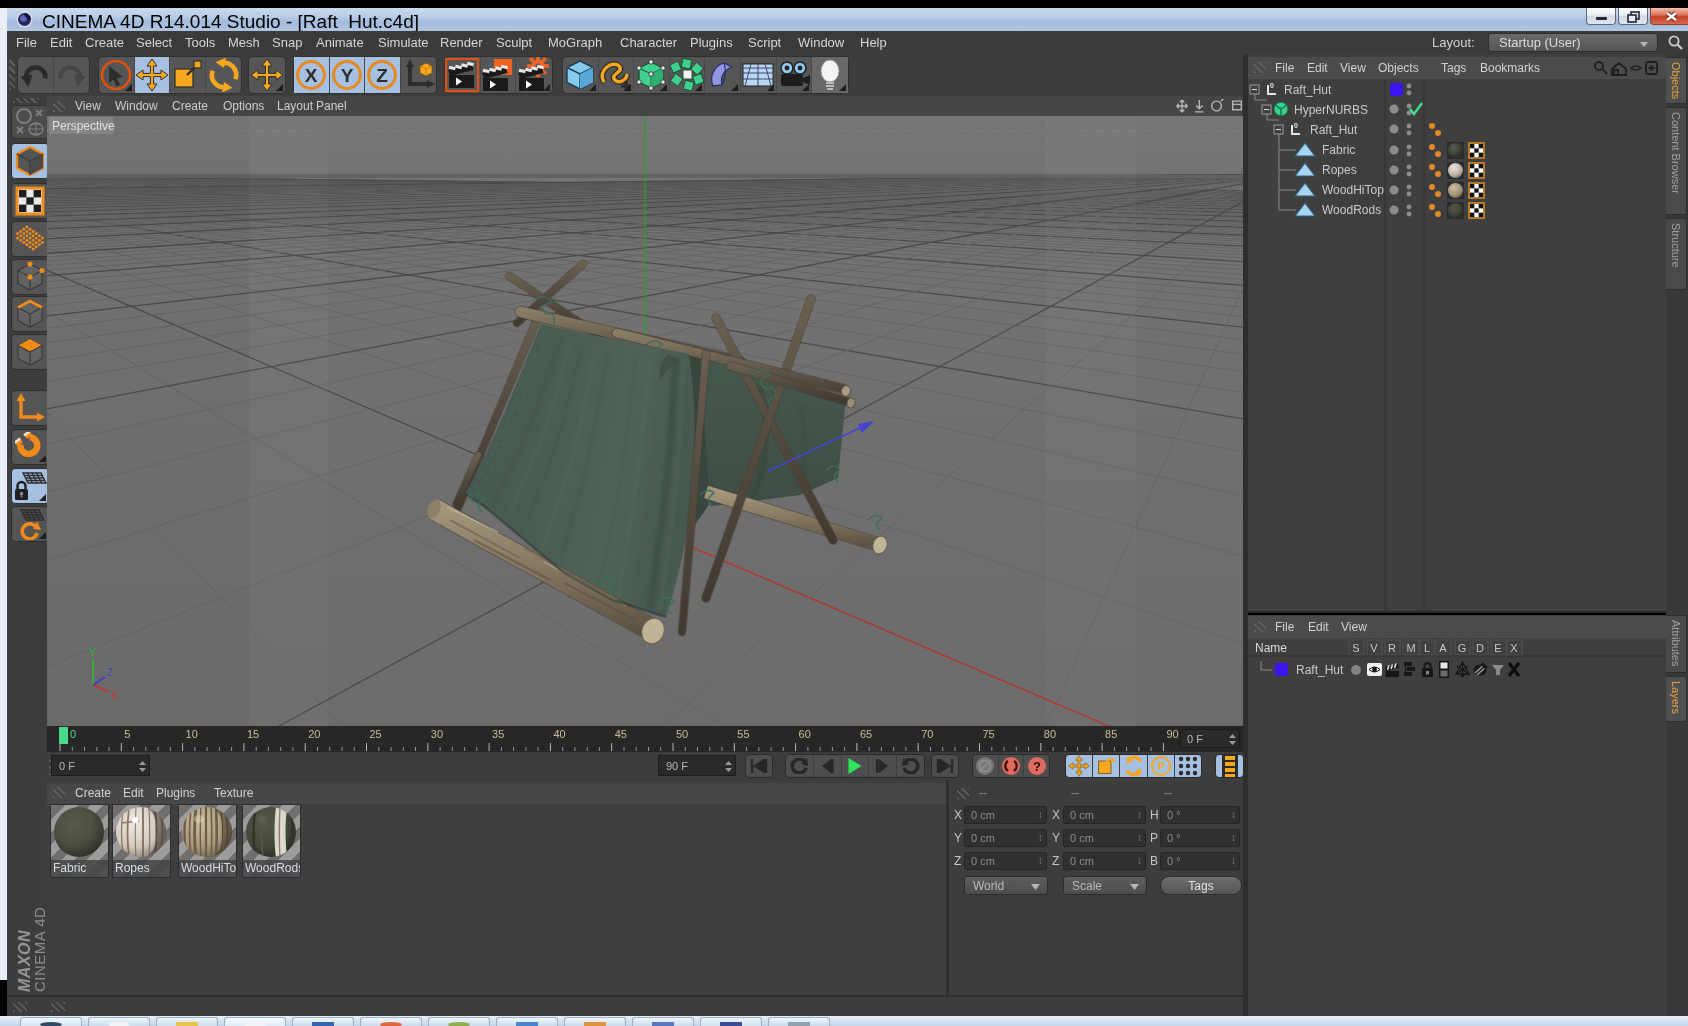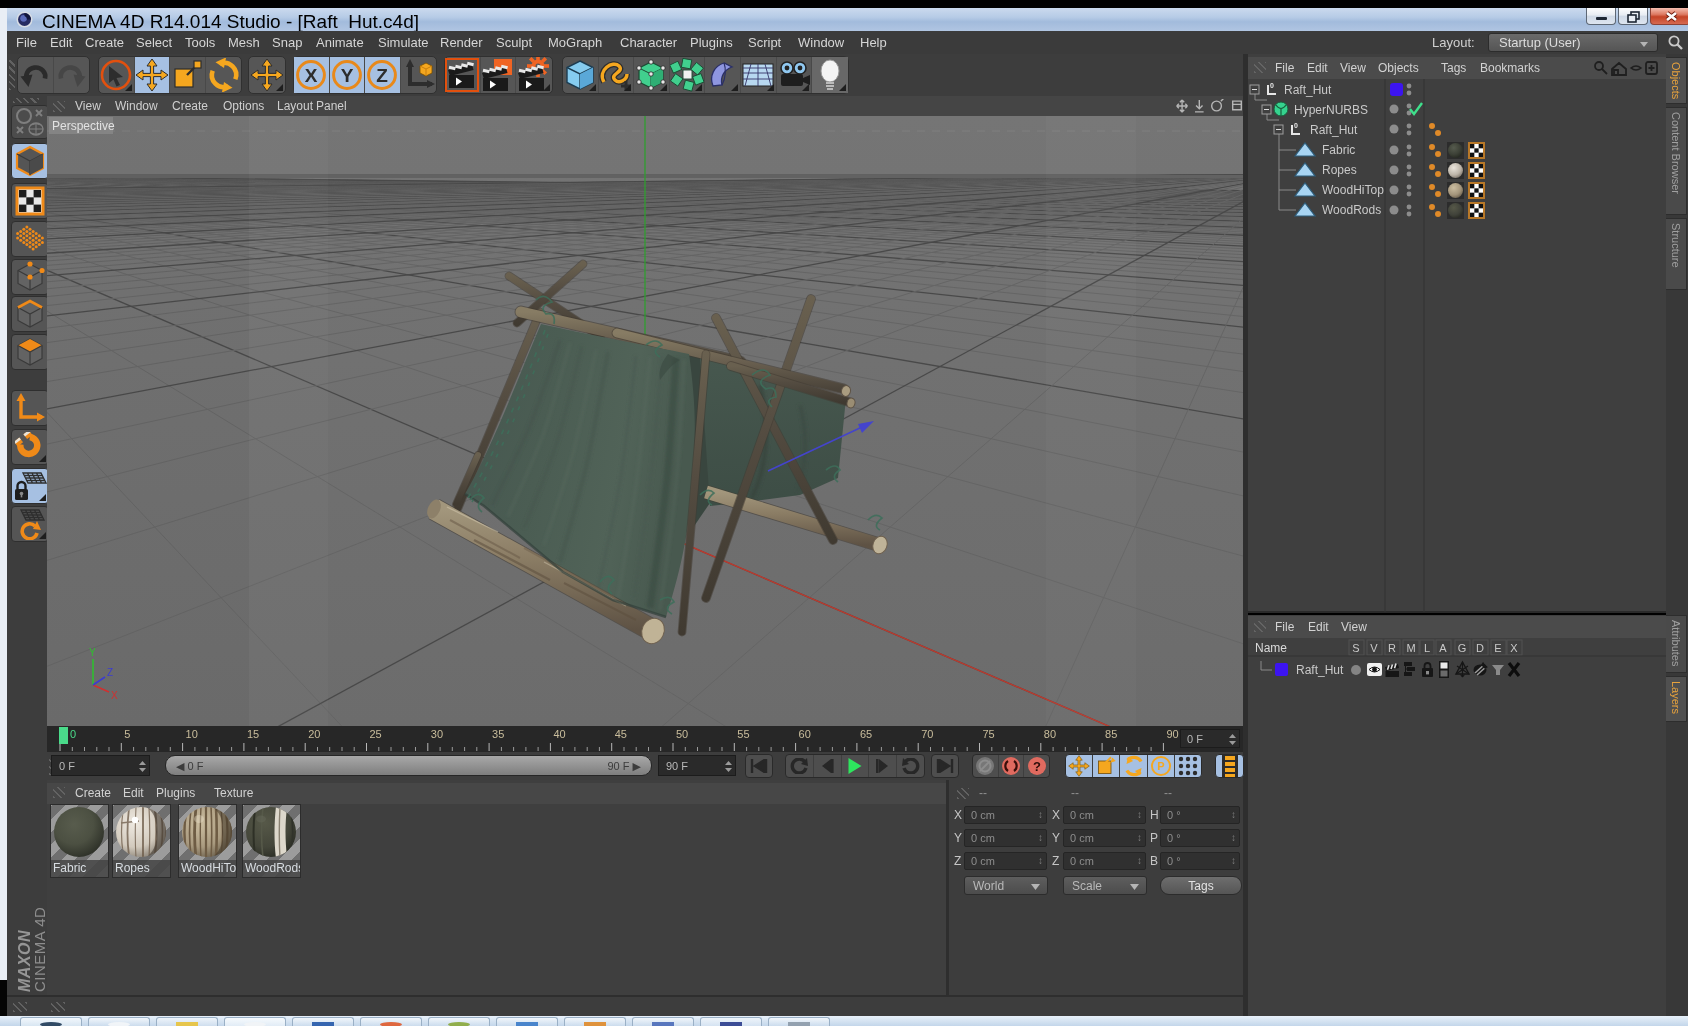--- a/index.html
+++ b/index.html
@@ -1329,24 +1329,20 @@
   </svg>
   <div style="position:absolute;right:3px;top:3px;width:60px;height:19px;background:#2a2a2a;border:1px solid #1c1c1c;color:#b9b9b9;font-size:11px;padding:3px 0 0 6px;">0 F<svg style="position:absolute;right:3px;top:4px" width="7" height="11">
         <path d="M3.5 0 L7 4 L0 4 Z M3.5 11 L7 7 L0 7 Z" fill="#9a9a9a"></path>
       </svg></div>
 </div>
 <div class="abs" id="transport">
   <div class="gripv" style="left:2px;top:5px;width:6px;height:18px;"></div>
   <div style="position:absolute;left:4px;top:3px;width:99px;height:21px;background:#2a2a2a;border:1px solid #1c1c1c;color:#b9b9b9;font-size:11px;padding:4px 0 0 7px;">0 F<svg style="position:absolute;right:3px;top:5px" width="7" height="11">
         <path d="M3.5 0 L7 4 L0 4 Z M3.5 11 L7 7 L0 7 Z" fill="#9a9a9a"></path>
       </svg></div>
-  <div style="position:absolute;left:118px;top:3px;width:487px;height:21px;border-radius:10px;background:linear-gradient(#a8a8a8,#7e7e7e);border:1px solid #262626;color:#3c3c3c;font-size:11px;">
-     <span style="position:absolute;left:10px;top:4px;">◀ 0 F</span>
-      <span style="position:absolute;right:10px;top:4px;">90 F ▶</span>
-  </div>
   <div style="position:absolute;left:611px;top:3px;width:78px;height:21px;background:#2a2a2a;border:1px solid #1c1c1c;color:#b9b9b9;font-size:11px;padding:4px 0 0 7px;">90 F<svg style="position:absolute;right:3px;top:5px" width="7" height="11">
         <path d="M3.5 0 L7 4 L0 4 Z M3.5 11 L7 7 L0 7 Z" fill="#9a9a9a"></path>
       </svg></div>
 
   <div class="pbtn" style="left:698px;">
       <svg width="18" height="14" viewBox="0 0 18 14">
         <path d="M2 0 V14 M16 0 L5 7 L16 14 Z" stroke="#272727" fill="#272727" stroke-width="2.4"></path>
       </svg>
     </div>
   <div class="pgroup" style="left:738px;width:140px;">

